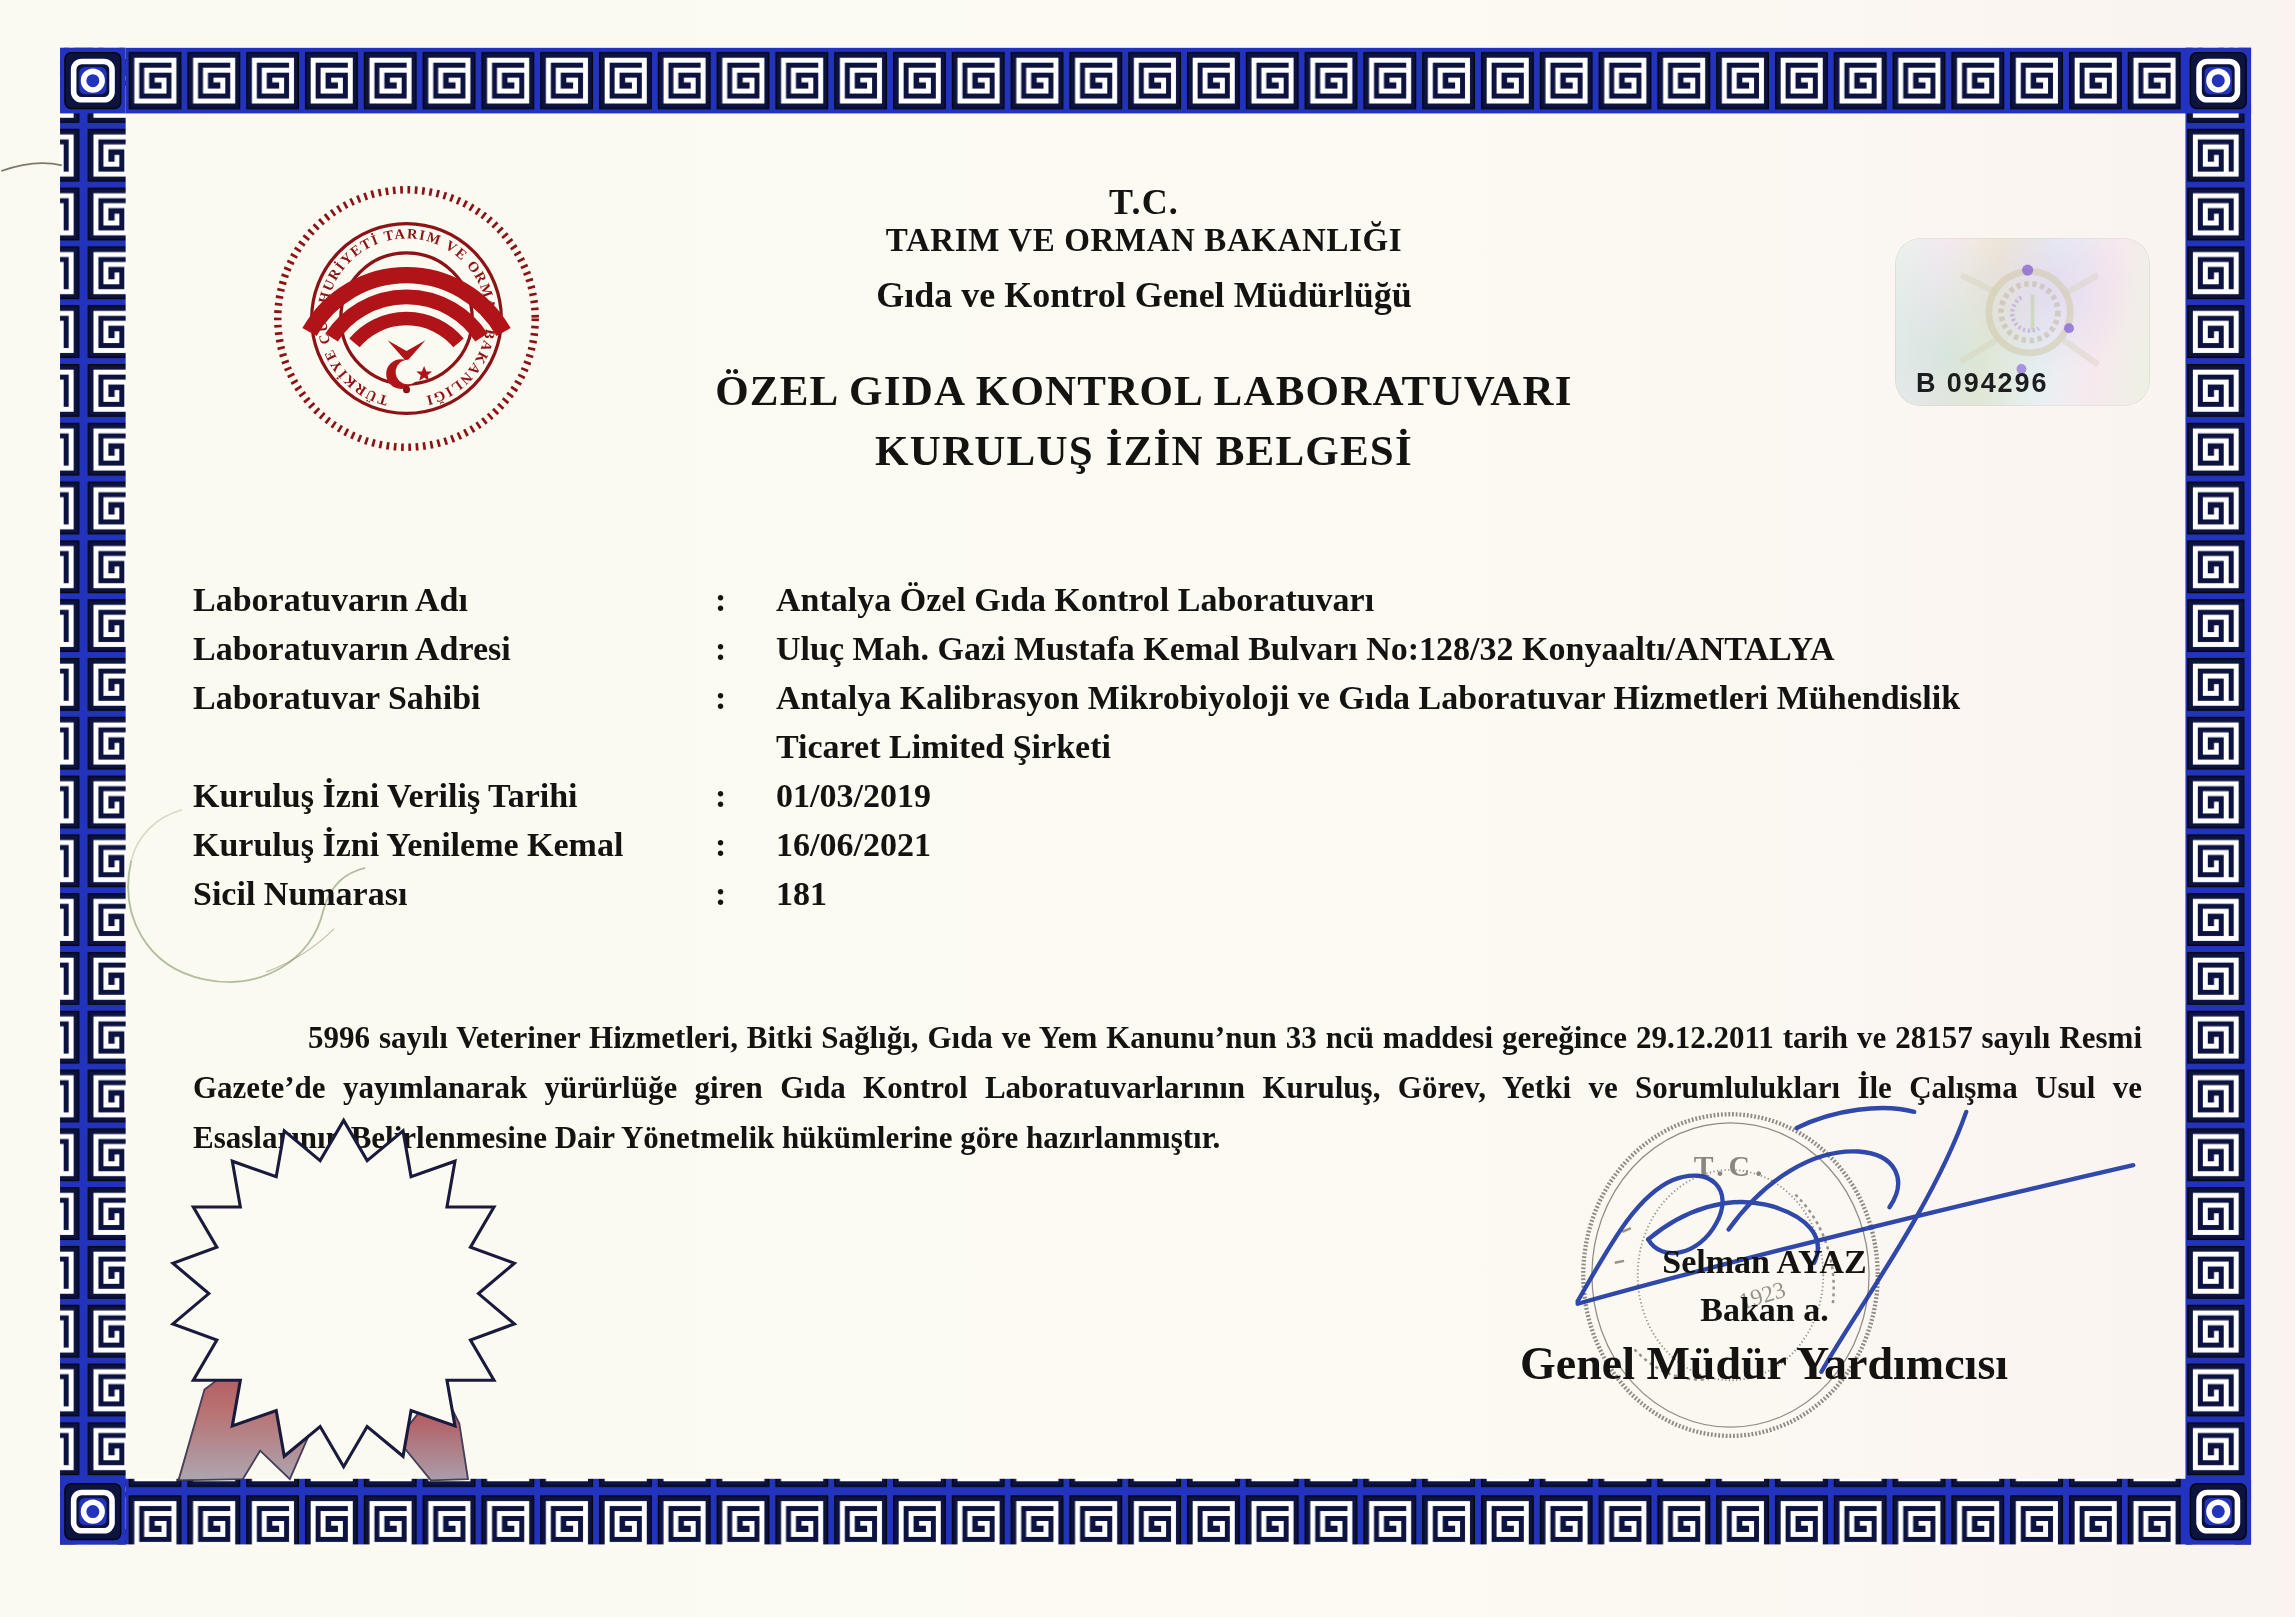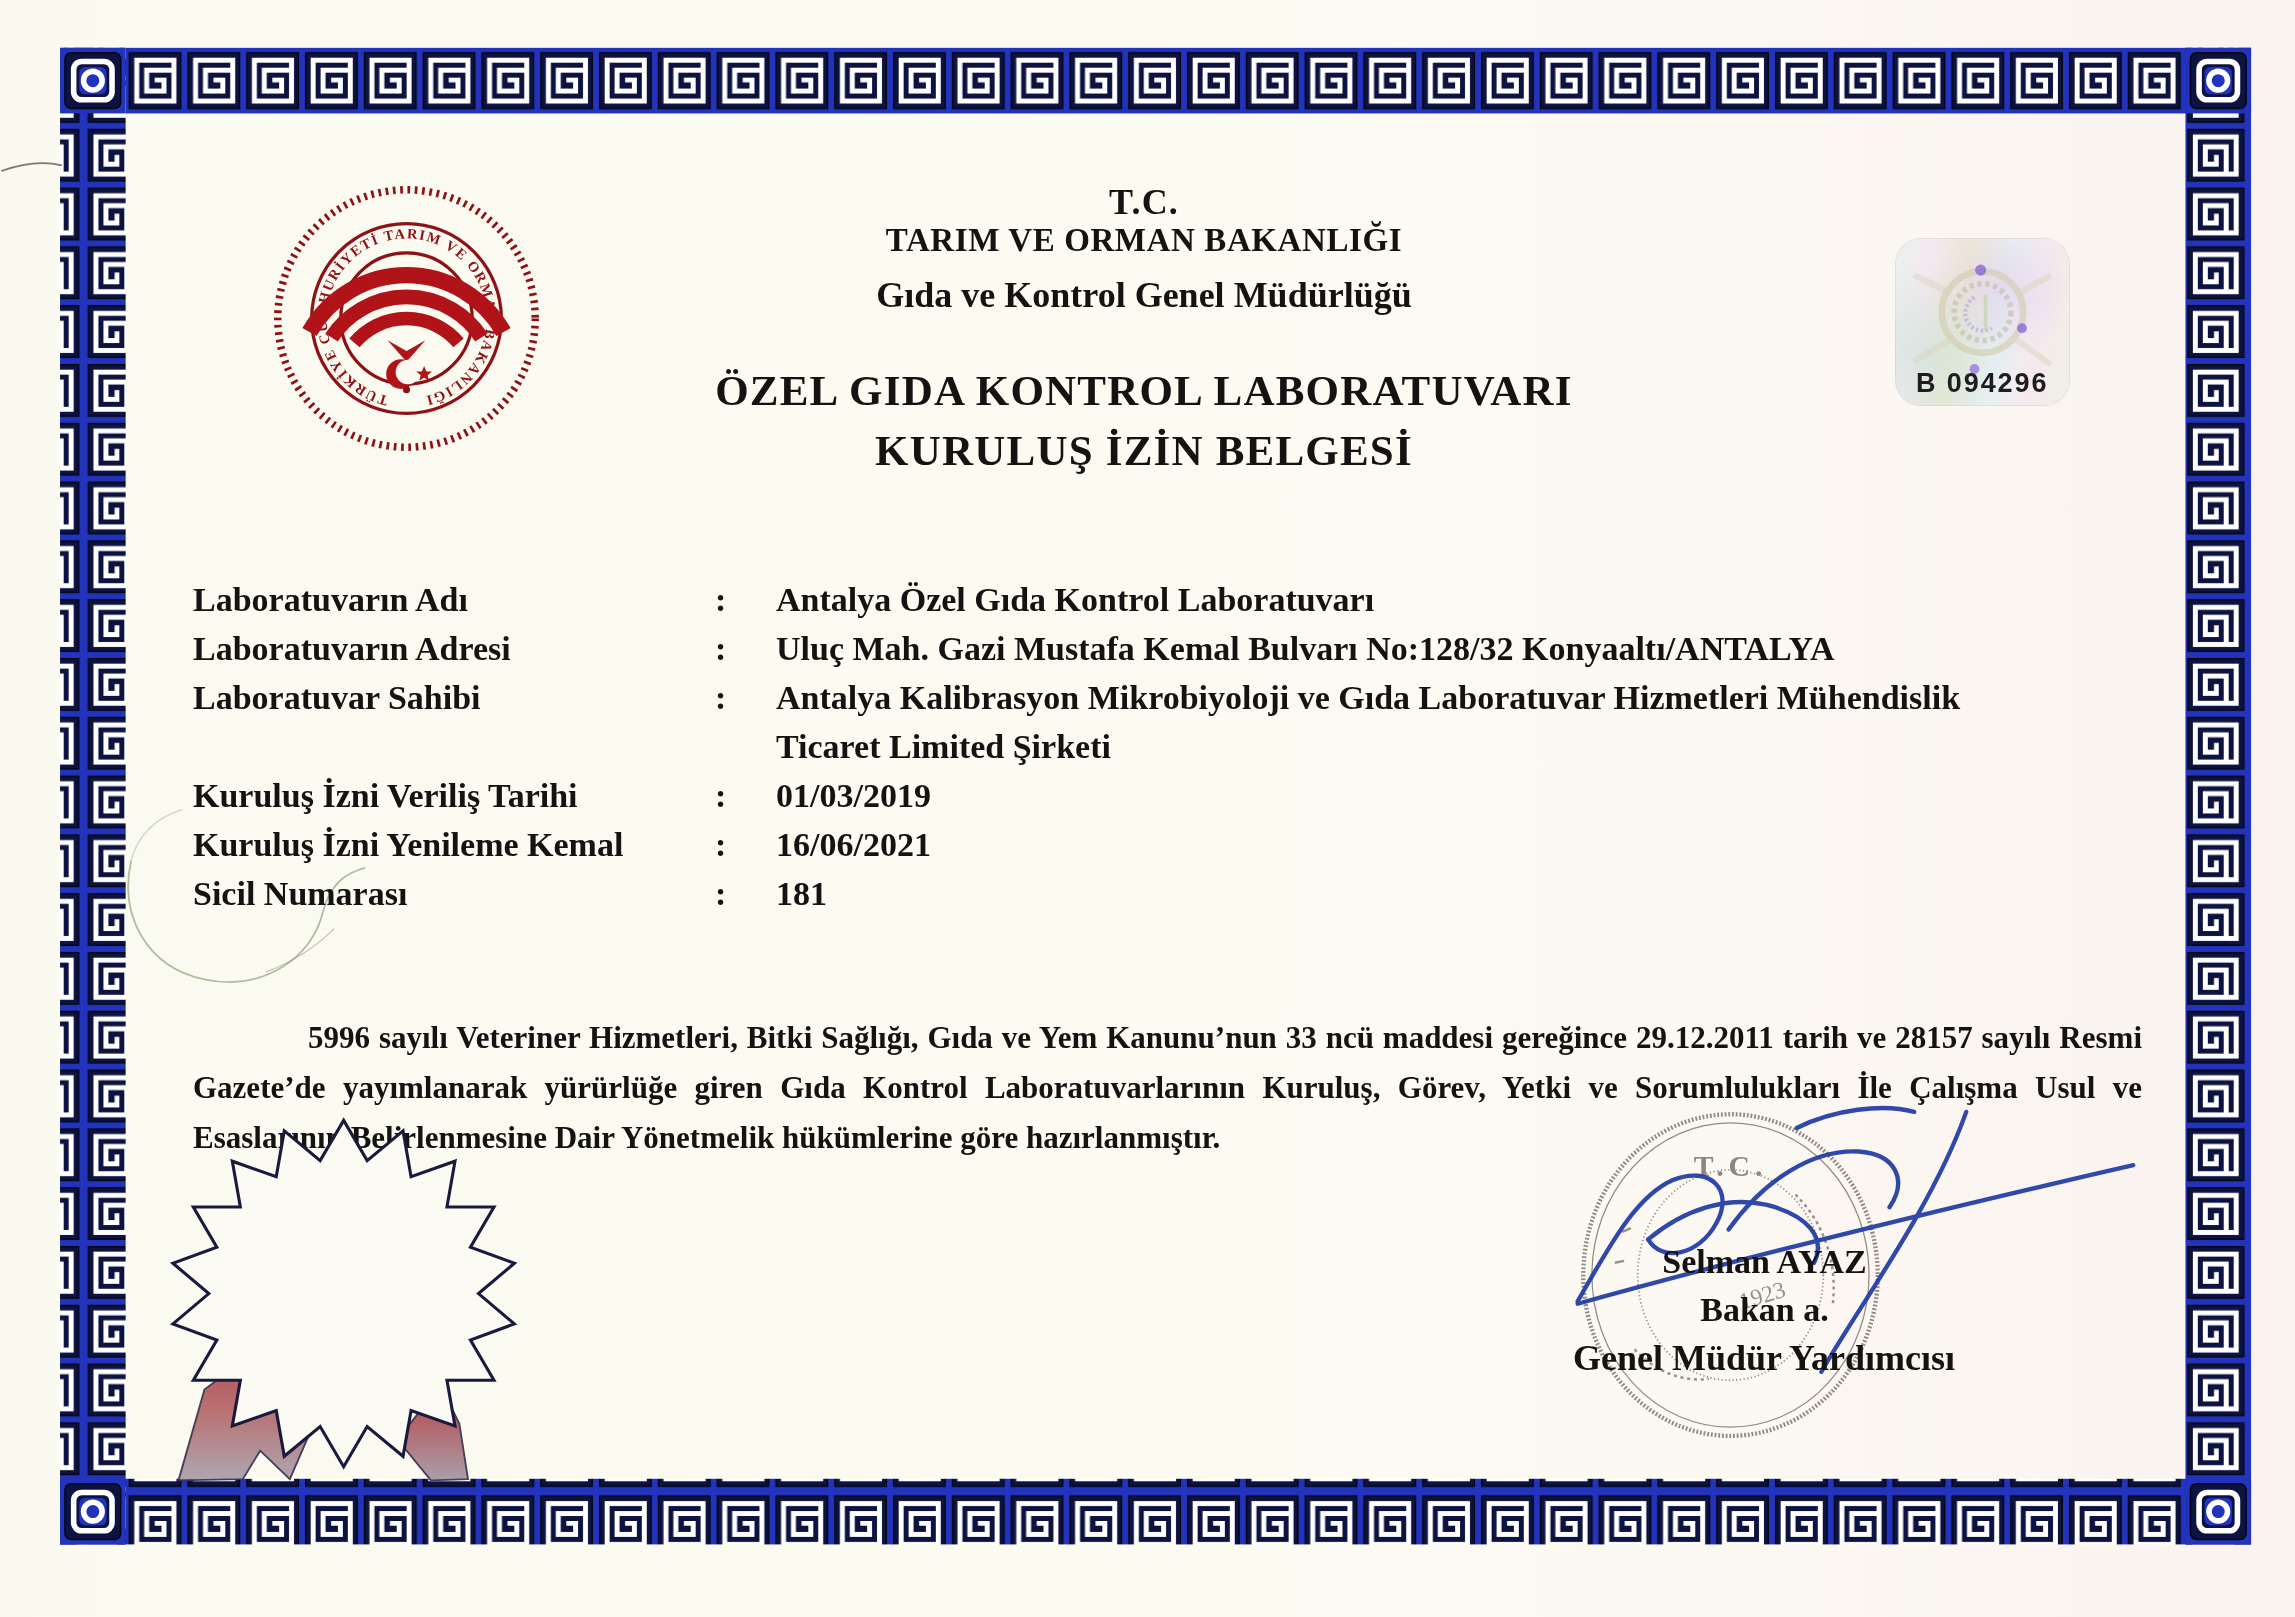--- a/index.html
+++ b/index.html
@@ -15,48 +15,49 @@
   svg{display:block;}
   
   .header{position:absolute;left:525px;top:0;width:1238px;text-align:center;font-weight:bold;}
   .h-tc{position:absolute;top:181px;width:100%;font-size:36px;letter-spacing:1.2px;}
   .h-ministry{position:absolute;top:222px;width:100%;font-size:33px;letter-spacing:0.6px;}
   .h-directorate{position:absolute;top:274px;width:100%;font-size:36px;}
   .h-title1{position:absolute;top:366px;width:100%;font-size:43px;letter-spacing:1.2px;}
   .h-title2{position:absolute;top:426px;width:100%;font-size:43px;letter-spacing:1.2px;}
   
   .hologram{
-    position:absolute;left:1895px;top:238px;width:175px;height:168px;
+    position:absolute;left:1895px;top:238px;width:208px;height:168px;
     border-radius:26px;
     background:
       radial-gradient(circle at 60% 30%, rgba(221,200,235,.55), rgba(255,255,255,0) 45%),
       radial-gradient(circle at 20% 70%, rgba(198,226,214,.6), rgba(255,255,255,0) 50%),
       linear-gradient(100deg,#e9f2ec 0%,#f4e9f1 18%,#eee9d4 38%,#e9f2f5 58%,#f6e9ee 78%,#eef1e3 100%);
     box-shadow:0 0 0 0.6px rgba(180,175,160,.35) inset;
+    padding-left:47px;
   }
   .holo-serial{
     position:absolute;left:21px;bottom:7.4px;
     font-family:"Liberation Sans","DejaVu Sans",sans-serif;
     font-weight:bold;font-size:27px;color:#1d1d1f;letter-spacing:1.9px;
   }
   
   .fields{position:absolute;left:193px;top:581px;width:1950px;font-weight:bold;font-size:34px;}
   .frow{display:grid;grid-template-columns:496px 35px 1fr;height:49px;align-items:baseline;gap:26px;}
   .fcell{white-space:nowrap;}
   
   .law{
     position:absolute;left:193px;top:982px;width:1949px;
     font-size:31px;font-weight:bold;line-height:50px;
     text-align:justify;text-indent:115px;
   }
   .law .it{}
   
   .sig-name{position:absolute;left:1560px;top:1243px;width:409px;text-align:center;font-size:34px;font-weight:bold;}
   .sig-onbehalf{position:absolute;left:1560px;top:1291px;width:409px;text-align:center;font-size:34px;font-weight:bold;}
-  .sig-title{position:absolute;left:1498px;top:1337px;width:532px;text-align:center;font-size:36px;font-weight:bold;}
+  .sig-title{position:absolute;left:1498px;top:1337px;width:532px;text-align:center;font-size:46px;font-weight:bold;}
 </style>
 </head>
 <body>
 
 <div class="page">
 
   <svg class="abs" width="2295" height="1617" viewBox="0 0 3708 2612" style="left:0;top:0">
     <defs>
       <pattern id="gkH" x="203" y="77" width="95" height="106" patternUnits="userSpaceOnUse">
         <rect width="95" height="106" fill="#2233bd"></rect>

